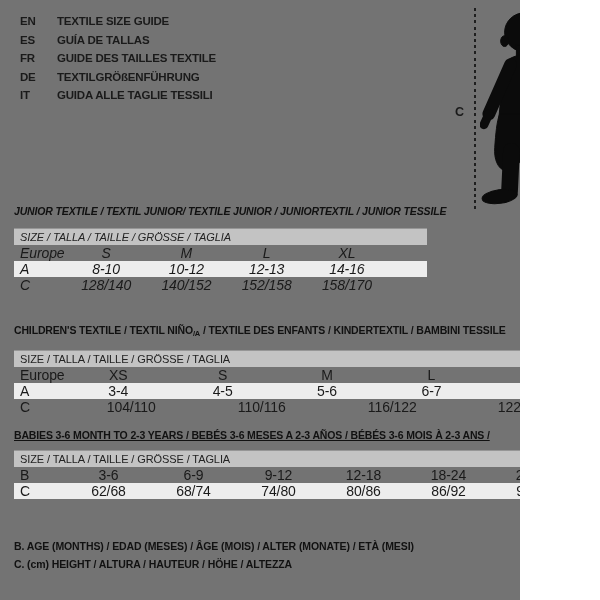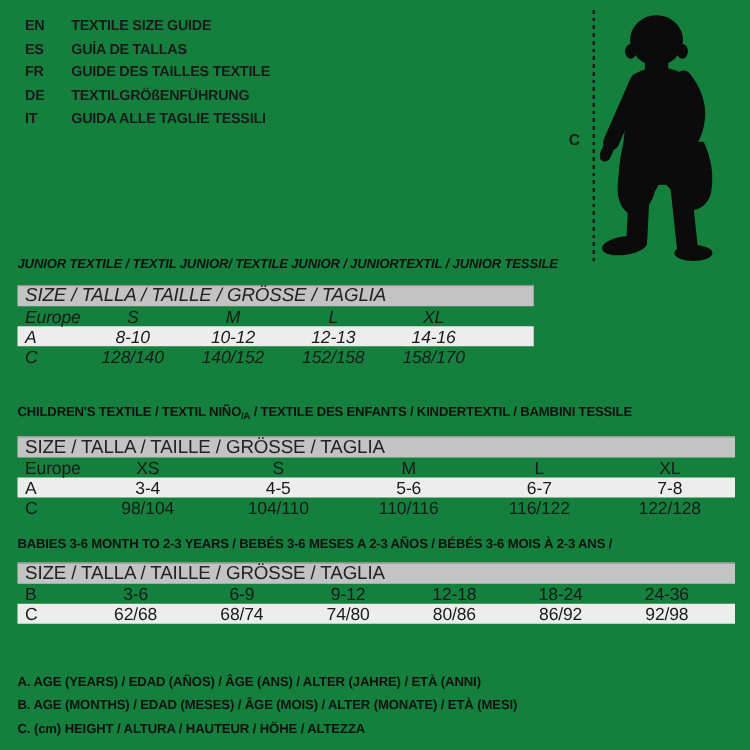--- a/index.html
+++ b/index.html
@@ -1,17 +1,17 @@
 <!DOCTYPE html>
 <html><head>
 <meta charset="utf-8">
 <style>
   html,body{margin:0;padding:0;background:#fff;}
   .canvas{
-    position:relative;width:600px;height:600px;background:#15803d;overflow:hidden;
+    position:relative;width:520px;height:600px;background:#737373;overflow:hidden;
     font-family:"Liberation Sans", sans-serif;color:#1a1a1a;
     -webkit-font-smoothing:antialiased;
   }
   
   .lang-block{position:absolute;top:12px;left:20px;}
   .lang-row{display:flex;line-height:18.6px;font-weight:bold;font-size:11.5px;letter-spacing:-0.2px;}
   .lang-code{width:37px;}
   
   .figure{position:absolute;top:2px;left:450px;width:150px;height:212px;}
   .dotted-line{
@@ -22,25 +22,25 @@
   .baby{position:absolute;left:30px;top:0;}
   
   .sec{position:absolute;left:14px;}
   #sec-junior{top:205px;width:413px;font-style:italic;}
   #sec-children{top:324px;width:574px;}
   #sec-babies{top:427px;width:574px;}
   .sec-title{
     font-weight:bold;font-size:10.5px;letter-spacing:-0.15px;white-space:nowrap;
     line-height:13px;margin:0 0 10px 0;color:#111;
   }
-  #sec-babies .sec-title{line-height:17px;margin-bottom:6px;}
+  #sec-babies .sec-title{line-height:17px;margin-bottom:6px;text-decoration:underline;}
   .sec-title sub{font-size:7.5px;vertical-align:-2px;}
   .band{
     height:17px;line-height:16px;background:#c3c3c3;border-top:1px solid #969696;
-    padding-left:6px;font-size:15px;color:#222;box-sizing:border-box;letter-spacing:-0.1px;
+    padding-left:6px;font-size:11px;color:#222;box-sizing:border-box;letter-spacing:-0.1px;
   }
   .trow{display:flex;height:16px;line-height:16px;font-size:14px;letter-spacing:-0.1px;}
   .trow.stripe{background:#ededed;}
   .tlabel{width:52px;padding-left:6px;box-sizing:border-box;}
   .tcell{flex:1;text-align:center;}
   .pad-r-40 .trow{padding-right:40px;}
   .pad-r-12 .trow{padding-right:12px;}
   
   .legend{
     position:absolute;left:14px;top:537px;font-weight:bold;font-size:10.5px;
@@ -137,21 +137,20 @@
     <div class="trow stripe">
       <span class="tlabel">A</span>
       <span class="tcell">3-4</span>
       <span class="tcell">4-5</span>
       <span class="tcell">5-6</span>
       <span class="tcell">6-7</span>
       <span class="tcell">7-8</span>
     </div>
     <div class="trow">
       <span class="tlabel">C</span>
-      <span class="tcell">98/104</span>
       <span class="tcell">104/110</span>
       <span class="tcell">110/116</span>
       <span class="tcell">116/122</span>
       <span class="tcell">122/128</span>
     </div>
   </div>
 
   <div class="sec pad-r-12" id="sec-babies">
     <div class="sec-title">
       <div>BABIES 3-6 MONTH TO 2-3 YEARS / BEBÉS 3-6 MESES A 2-3 AÑOS / BÉBÉS 3-6 MOIS À 2-3 ANS /</div>
@@ -171,18 +170,17 @@
       <span class="tcell">62/68</span>
       <span class="tcell">68/74</span>
       <span class="tcell">74/80</span>
       <span class="tcell">80/86</span>
       <span class="tcell">86/92</span>
       <span class="tcell">92/98</span>
     </div>
   </div>
 
   <div class="legend">
-    <div>A. AGE (YEARS) / EDAD (AÑOS) / ÂGE (ANS) / ALTER (JAHRE) / ETÀ (ANNI)</div>
     <div>B. AGE (MONTHS) / EDAD (MESES) / ÂGE (MOIS) / ALTER (MONATE) / ETÀ (MESI)</div>
     <div>C. (cm) HEIGHT / ALTURA / HAUTEUR / HÖHE / ALTEZZA</div>
   </div>
 
 </div>
 
 </body></html>

